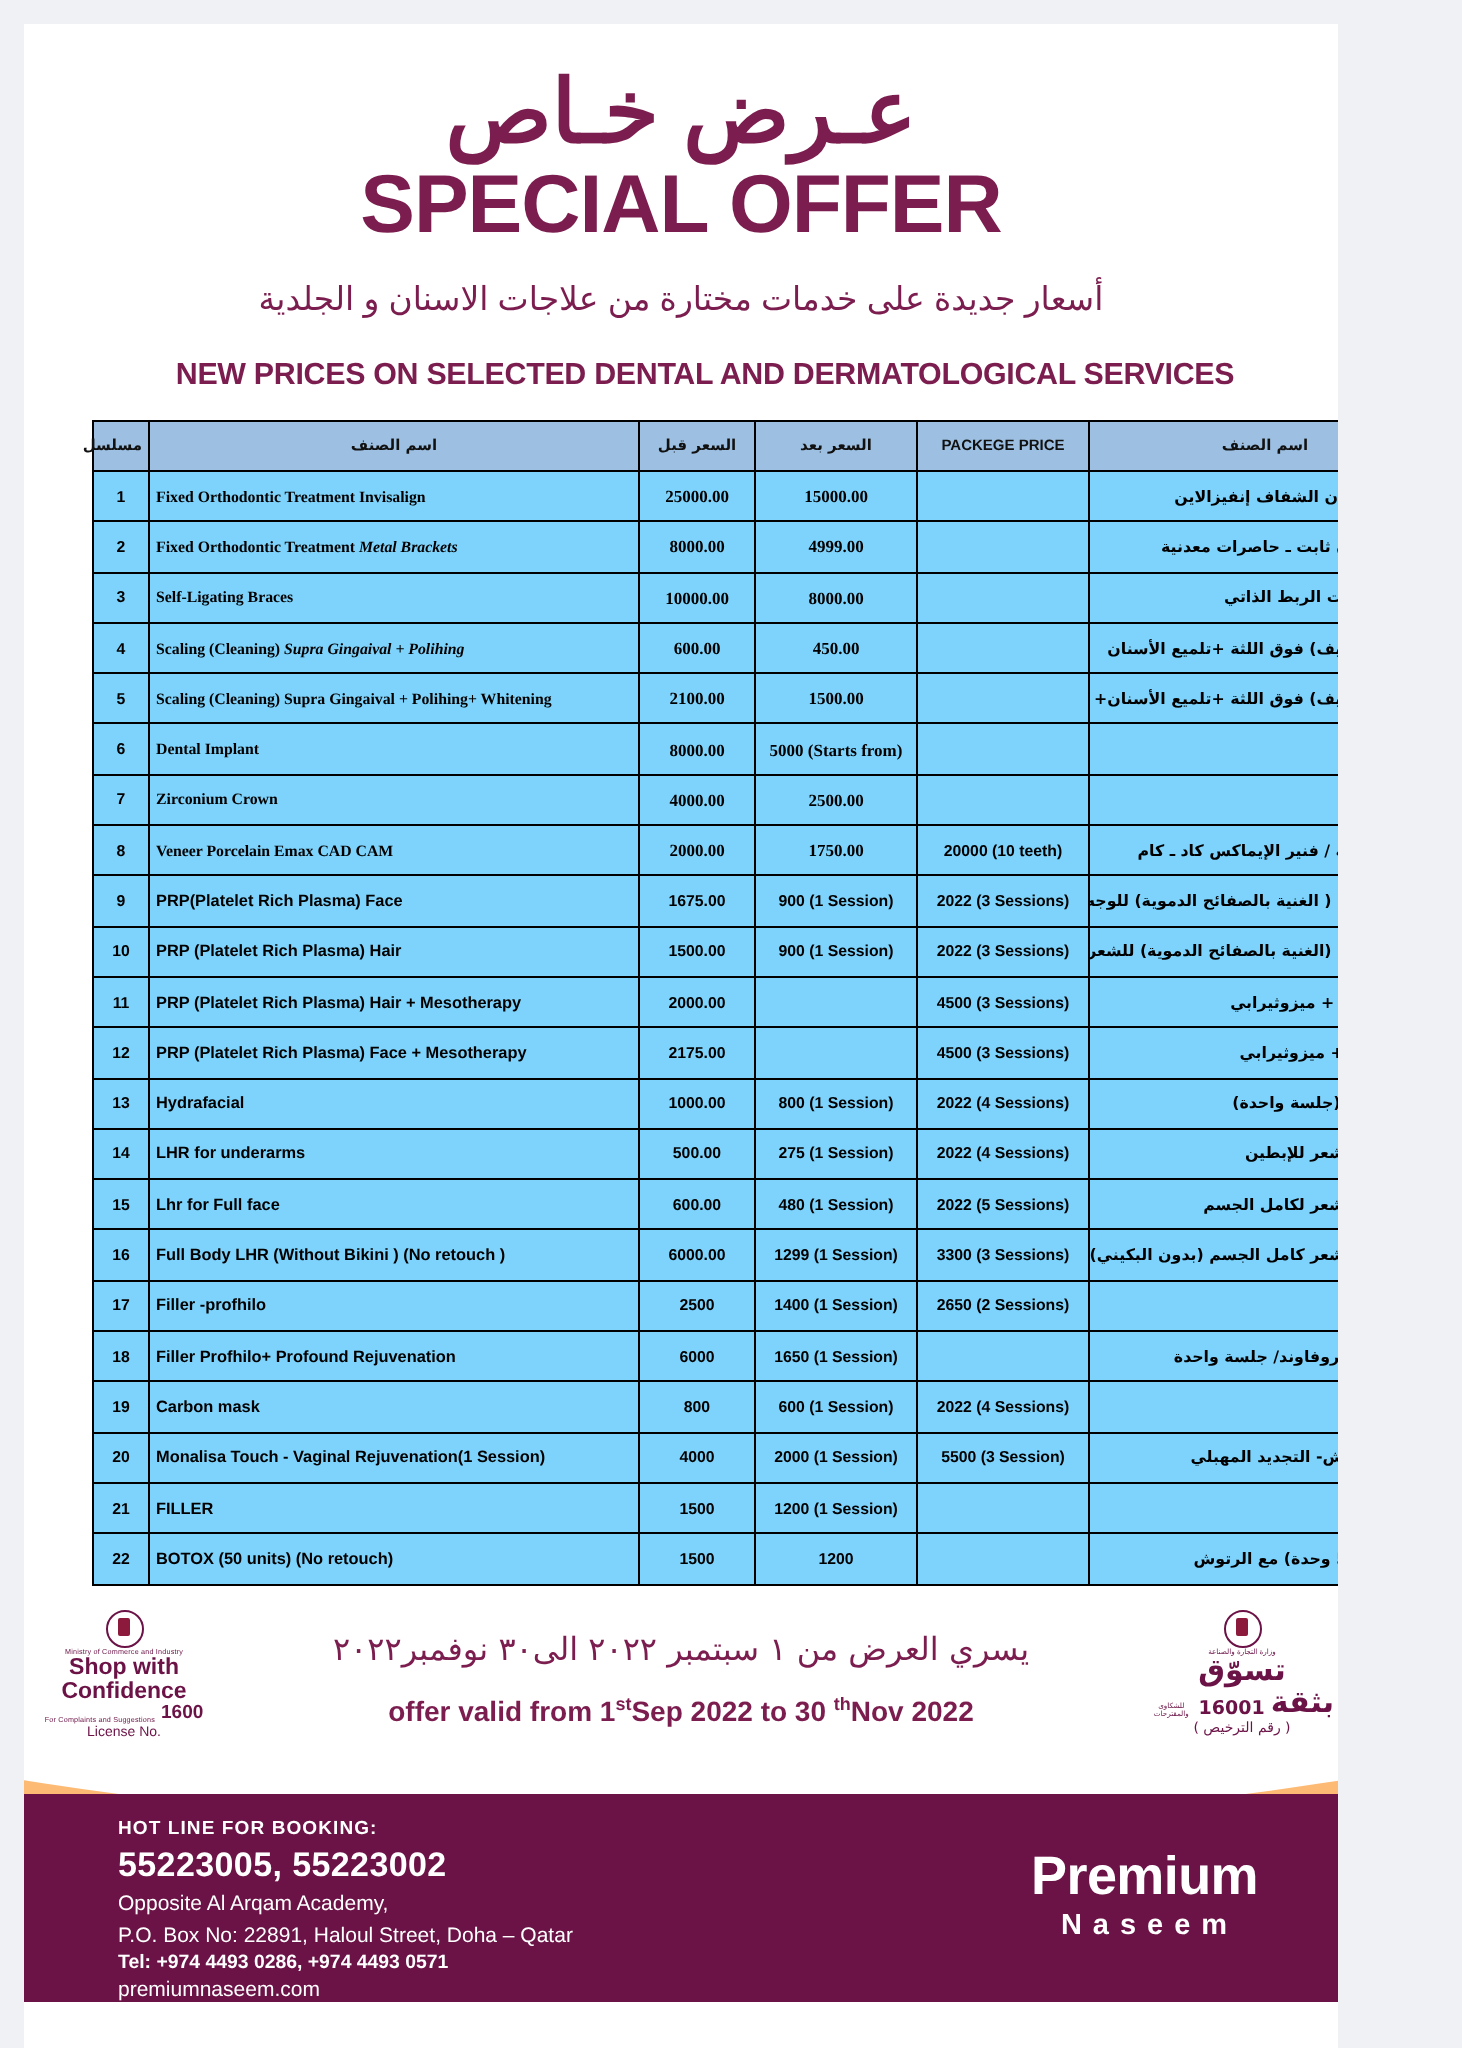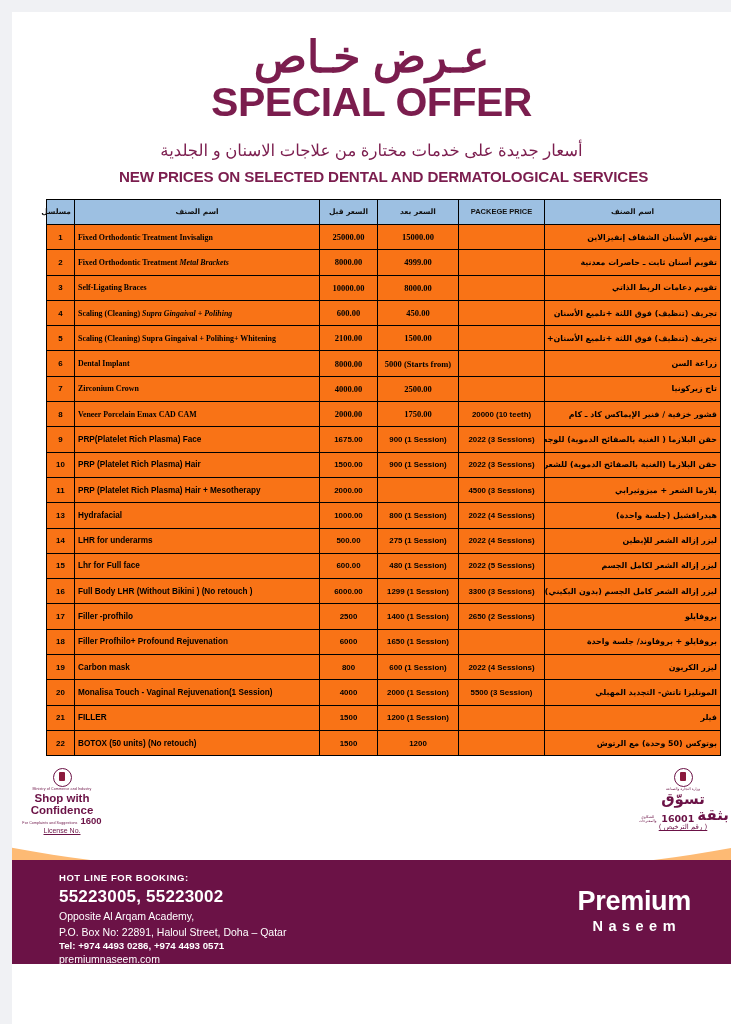--- a/index.html
+++ b/index.html
@@ -10,21 +10,21 @@
   body {
     width: 731px;
     height: 1024px;
     overflow: hidden;
     font-family: "Liberation Sans", sans-serif;
   }
   #poster {
     position: absolute;
     left: 12px;
     top: 12px;
-    width: 719px;
+    width: 657px;
     height: 1012px;
     background: #ffffff;
     overflow: hidden;
   }
 
   
   .header {
     padding-top: 22px;
     text-align: center;
   }
@@ -48,35 +48,35 @@
     color: #7b1d4e;
     font-size: 16.5px;
     direction: rtl;
     margin-top: 18px;
     line-height: 1.2;
   }
   .sub-en {
     color: #7b1d4e;
     font-size: 15.2px;
     font-weight: bold;
-    margin-top: 7px;
+    margin-top: 18px;
     letter-spacing: -0.15px;
     padding-left: 24px;
   }
 
   
   .table-wrap {
     margin: 14px 0 0 34px;
     width: 674px;
   }
   table.pricing {
     border-collapse: collapse;
     width: 674px;
     table-layout: fixed;
-    background: #f97316;
+    background: #7dd3fc;
   }
   table.pricing th, table.pricing td {
     border: 1px solid #000;
     padding: 0 3px;
     vertical-align: middle;
   }
   table.pricing thead th {
     background: #9dc0e2;
     height: 24px;
     font-size: 7.5px;
@@ -192,21 +192,21 @@
     left: 50%; top: 3px;
     transform: translateX(-50%);
     width: 6px; height: 9px;
     background: #8b1a3d;
     border-radius: 1px;
   }
   .badge-min { font-size: 3.6px; letter-spacing: .1px; }
   .badge-main { font-size: 11.5px; font-weight: bold; }
   .badge-main-ar { font-size: 15px; font-weight: bold; }
   .badge-num { font-size: 9.5px; font-weight: bold; }
-  .badge-lic { font-size: 7px; margin-top: 1px; text-decoration: underline; }
+  .badge-lic { font-size: 7px; margin-top: 1px; }
   .badge-row { display: flex; align-items: flex-end; justify-content: center; gap: 3px; }
 
   
   .footer {
     position: relative;
     height: 104px;
     background: #6b1246;
     color: #ffffff;
   }
   .footer-left {
@@ -343,20 +343,28 @@
           </tr>
           <tr class="sans">
             <td class="c-sl">11</td>
             <td class="c-name">PRP (Platelet Rich Plasma) Hair + Mesotherapy</td>
             <td class="c-before">2000.00</td>
             <td class="c-after"></td>
             <td class="c-pack">4500 (3 Sessions)</td>
             <td class="c-ar">بلازما الشعر + ميزوثيرابي</td>
           </tr>
           <tr class="sans">
+            <td class="c-sl">12</td>
+            <td class="c-name">PRP (Platelet Rich Plasma) Face + Mesotherapy</td>
+            <td class="c-before">2175.00</td>
+            <td class="c-after"></td>
+            <td class="c-pack">4500 (3 Sessions)</td>
+            <td class="c-ar">بلازما الوجه+ ميزوثيرابي</td>
+          </tr>
+          <tr class="sans">
             <td class="c-sl">13</td>
             <td class="c-name">Hydrafacial</td>
             <td class="c-before">1000.00</td>
             <td class="c-after">800 (1 Session)</td>
             <td class="c-pack">2022 (4 Sessions)</td>
             <td class="c-ar">هيدرافشيل (جلسة واحدة)</td>
           </tr>
           <tr class="sans">
             <td class="c-sl">14</td>
             <td class="c-name">LHR  for underarms</td>
@@ -441,20 +449,26 @@
       <div class="badge-min">Ministry of Commerce and Industry</div>
       <div class="badge-main">Shop with</div>
       <div class="badge-main">Confidence</div>
       <div class="badge-row">
         <span class="badge-min">For Complaints and Suggestions</span>
         <span class="badge-num">1600</span>
       </div>
       <div class="badge-lic">License No.</div>
     </div>
 
+    <div class="band-text">
+      <div class="band-ar">يسري العرض من ١ سبتمبر ٢٠٢٢ الى٣٠ نوفمبر٢٠٢٢</div>
+      <div class="band-en">
+        <span>offer valid from 1</span><sup>st</sup><span>Sep 2022 to 30 </span><sup>th</sup><span>Nov 2022</span>
+      </div>
+    </div>
 
     <div class="badge-right">
       <div class="badge-seal"></div>
       <div class="badge-min">وزارة التجارة والصناعة</div>
       <div class="badge-main-ar">تسوّق</div>
       <div class="badge-row">
         <span class="badge-main-ar">بثقة</span>
         <span class="badge-num">16001</span>
         <span class="badge-min">للشكاوى والمقترحات</span>
       </div>

